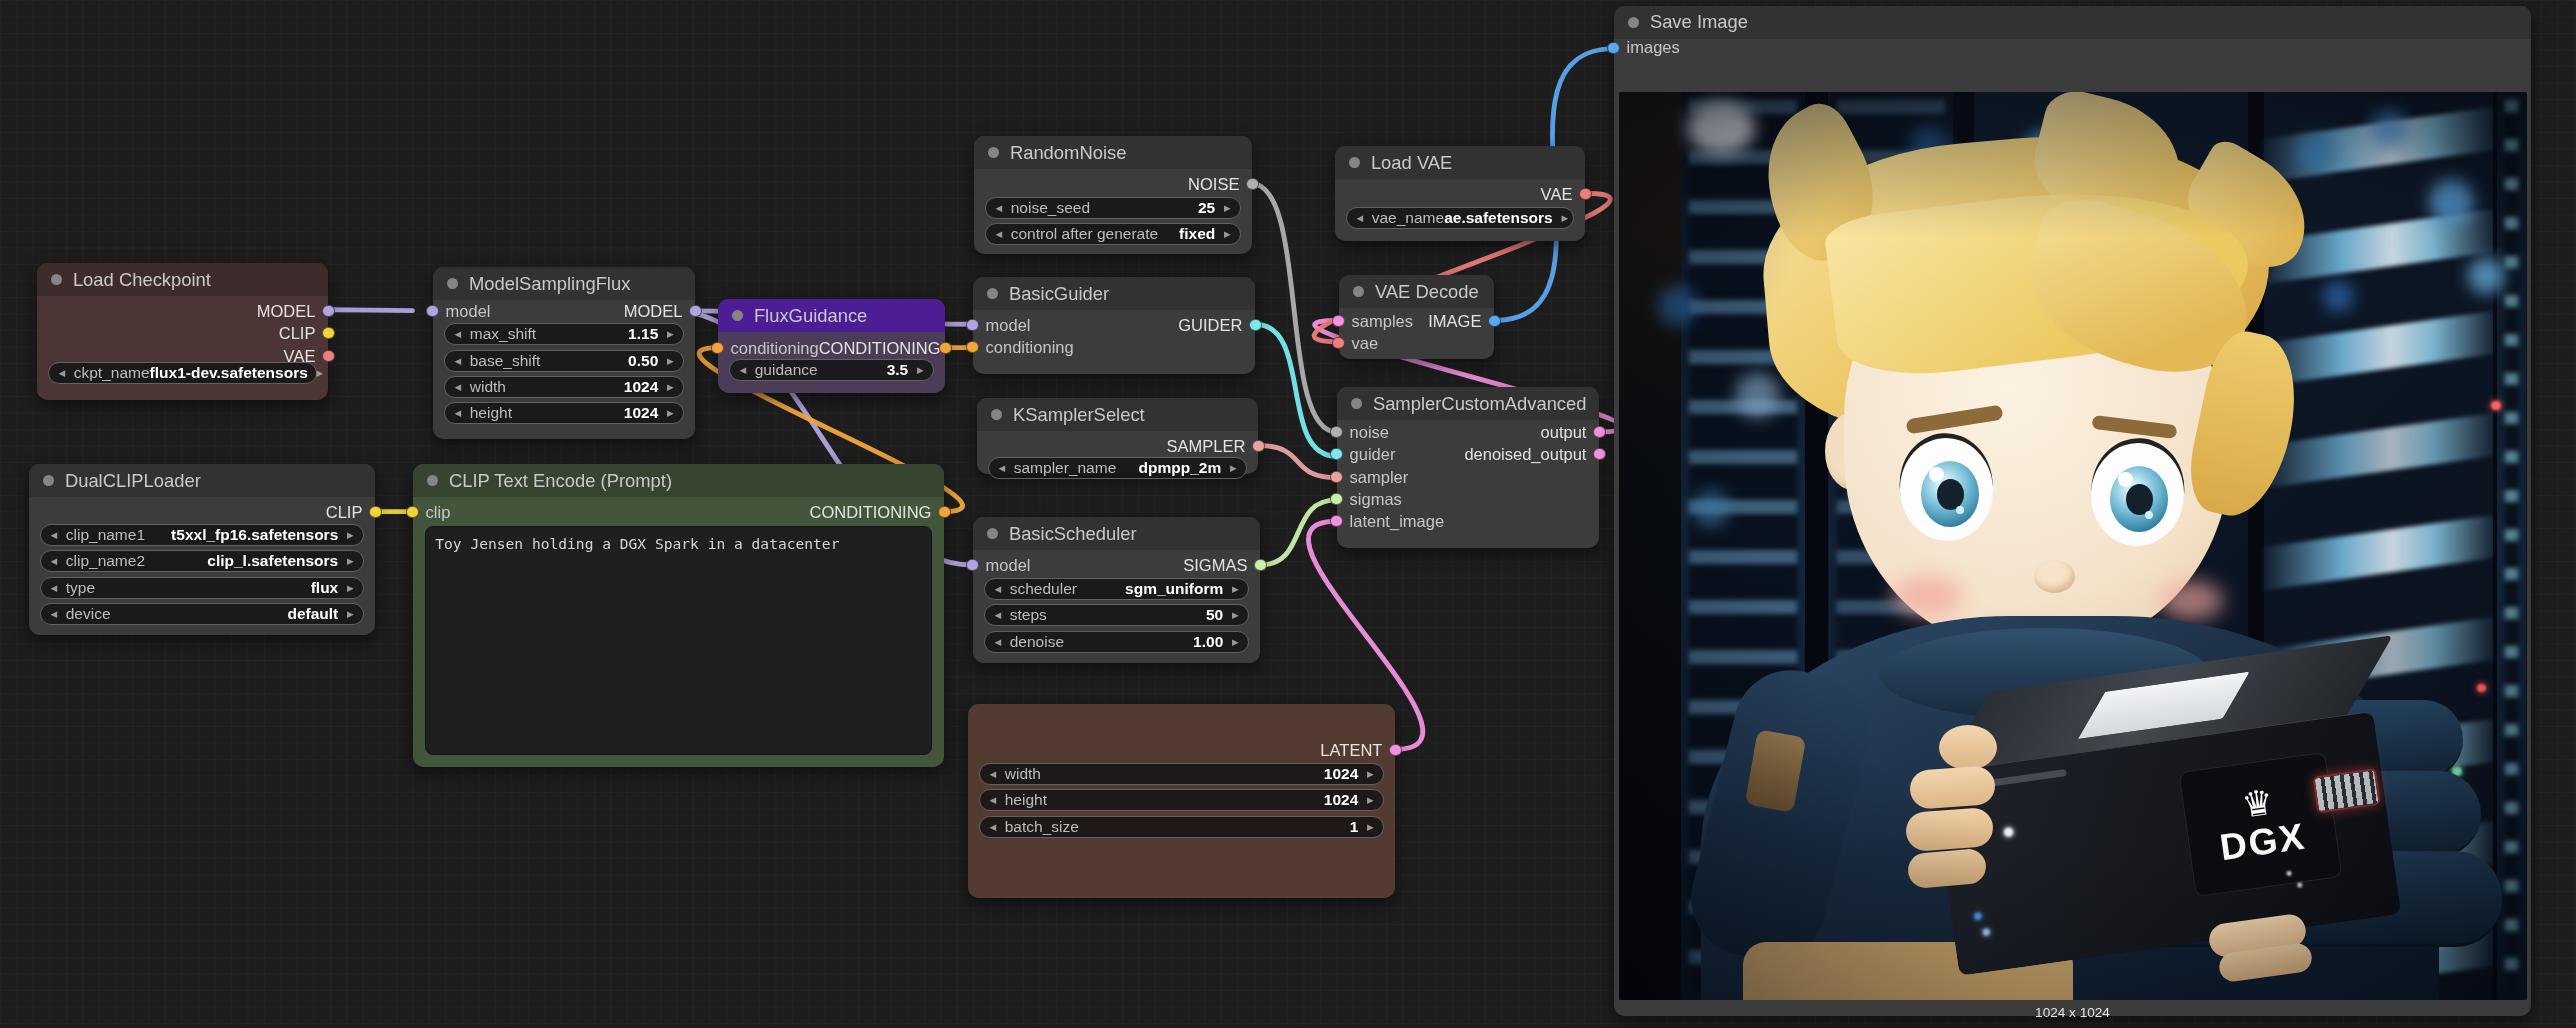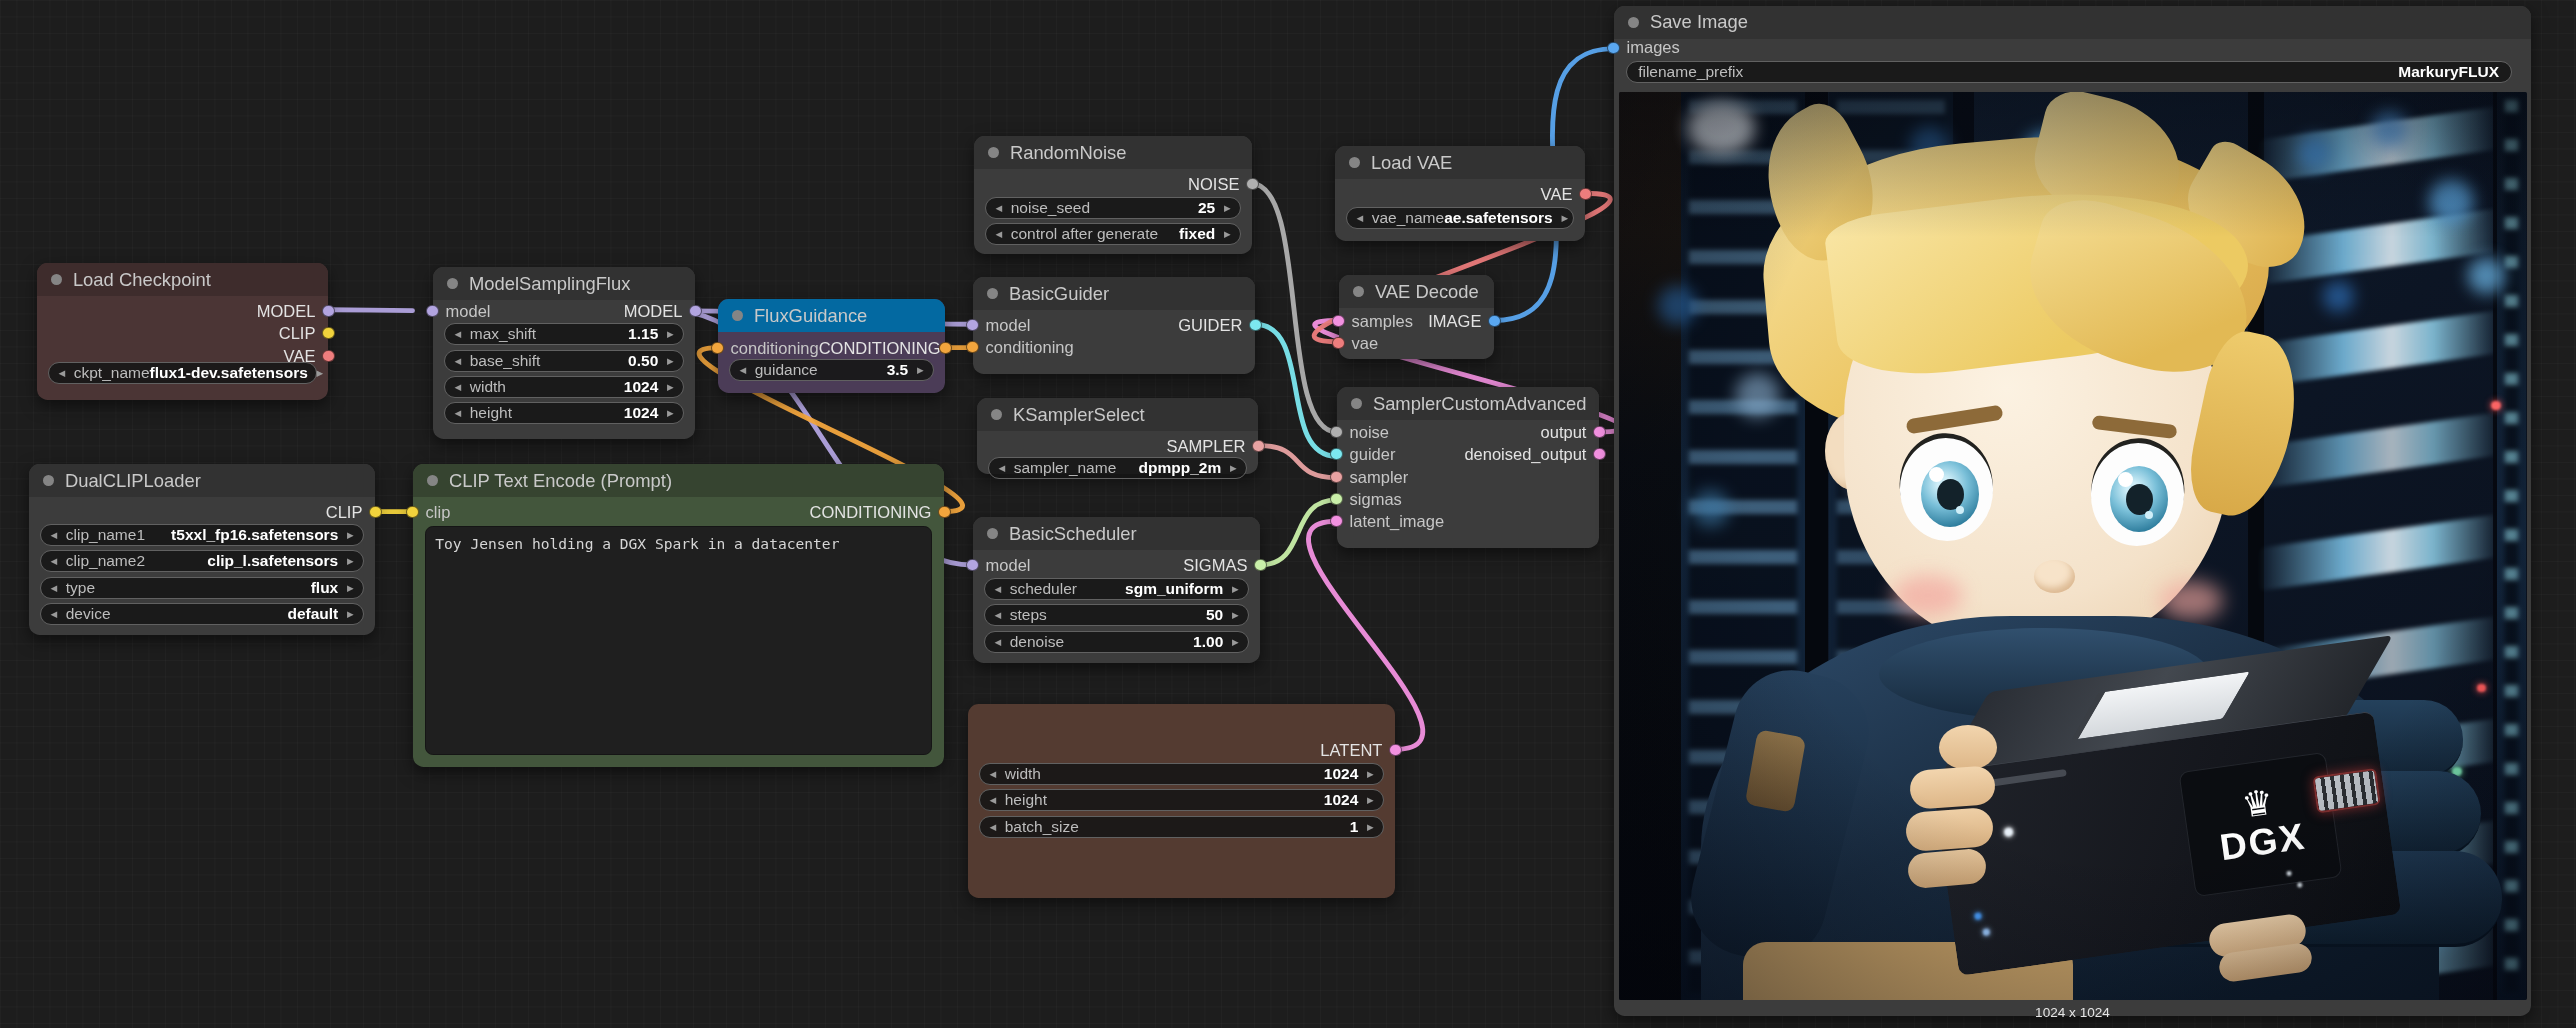--- a/index.html
+++ b/index.html
@@ -9,21 +9,21 @@
     background-image:linear-gradient(rgba(255,255,255,.022) 1px,transparent 1px),
                      linear-gradient(90deg,rgba(255,255,255,.022) 1px,transparent 1px);
     background-size:16.5px 16.5px;}
   svg.wires{position:absolute;left:0;top:0;z-index:1;pointer-events:none;}
   svg.wires path{fill:none;stroke-width:5;stroke-linecap:round;opacity:.95;}
 
   .gnode{position:absolute;z-index:2;border-radius:10.7px;box-shadow:0 5.8px 15.5px rgba(0,0,0,.5);box-sizing:border-box;}
   .theme-default{background:#3c3c3c;} .theme-default .nhead{background:#323232;}
   .theme-red{background:#4b3535;}     .theme-red .nhead{background:#3e2c2c;}
   .theme-brown{background:#543b31;}   .theme-brown .nhead{background:#3a2b26;}
-  .theme-purple{background:#4b3c57;}  .theme-purple .nhead{background:#0369a1;}
+  .theme-purple{background:#4b3c57;}  .theme-purple .nhead{background:#4c1d95;}
   .theme-green{background:#43563c;}   .theme-green .nhead{background:#364430;}
   .nhead{height:33px;display:flex;align-items:center;padding:0 13.6px;border-radius:10.7px 10.7px 0 0;}
   .ndot{width:11.6px;height:11.6px;border-radius:50%;background:#858585;flex:0 0 auto;}
   .ntitle{font-size:18.4px;color:#c9c9c9;margin-left:10.7px;white-space:nowrap;}
   .nrow{position:absolute;left:0;right:0;height:22px;display:flex;align-items:center;}
   .slot-in{font-size:16.5px;color:#c6c6c6;margin-left:12.6px;white-space:nowrap;}
   .slot-out{font-size:16.5px;color:#e3e3e3;margin-right:12.6px;margin-left:auto;white-space:nowrap;}
   .port{position:absolute;width:12.6px;height:12.6px;border-radius:50%;top:50%;margin-top:-6.3px;border:1px solid rgba(0,0,0,.55);box-sizing:border-box;}
   .port.in{left:-6.8px;} .port.out{right:-6.8px;}
   .pill{position:absolute;left:10.7px;right:10.7px;height:22px;background:rgba(22,22,22,.9);border:1px solid #616161;border-radius:11.6px;display:flex;align-items:center;padding:0 9.7px;box-sizing:border-box;}
@@ -369,24 +369,20 @@
     </div>
 
   <div class="gnode theme-default" style="left:1614px;top:5.8px;width:917px;height:1010px">
     <div class="nhead">
       <span class="ndot"></span>
       <span class="ntitle">Save Image</span>
     </div>
     <div class="nrow" style="top:31px">
       <span class="port in" style="background: rgb(90, 167, 240);"></span>
       <span class="slot-in">images</span>
-    </div>
-    <div class="pill" style="top:55px;left:11.6px;right:19.4px">
-      <span class="wlabel" style="margin-left:1.9px">filename_prefix</span>
-      <span class="wval" style="margin-right:1.9px">MarkuryFLUX</span>
     </div>
 
     <div class="preview">
 
       <div style="left:0;top:0;width:62px;height:100%;background:linear-gradient(180deg,#241a10,#0a0d12 40%,#05070b)"></div>
       <div class="rackcol" style="left:62px;width:124px">
           <div class="rackglow"></div>
         </div>
       <div class="rackframe" style="left:186px;width:23px"></div>
       <div class="rackcol" style="left:210px;width:124px;opacity:.75">

